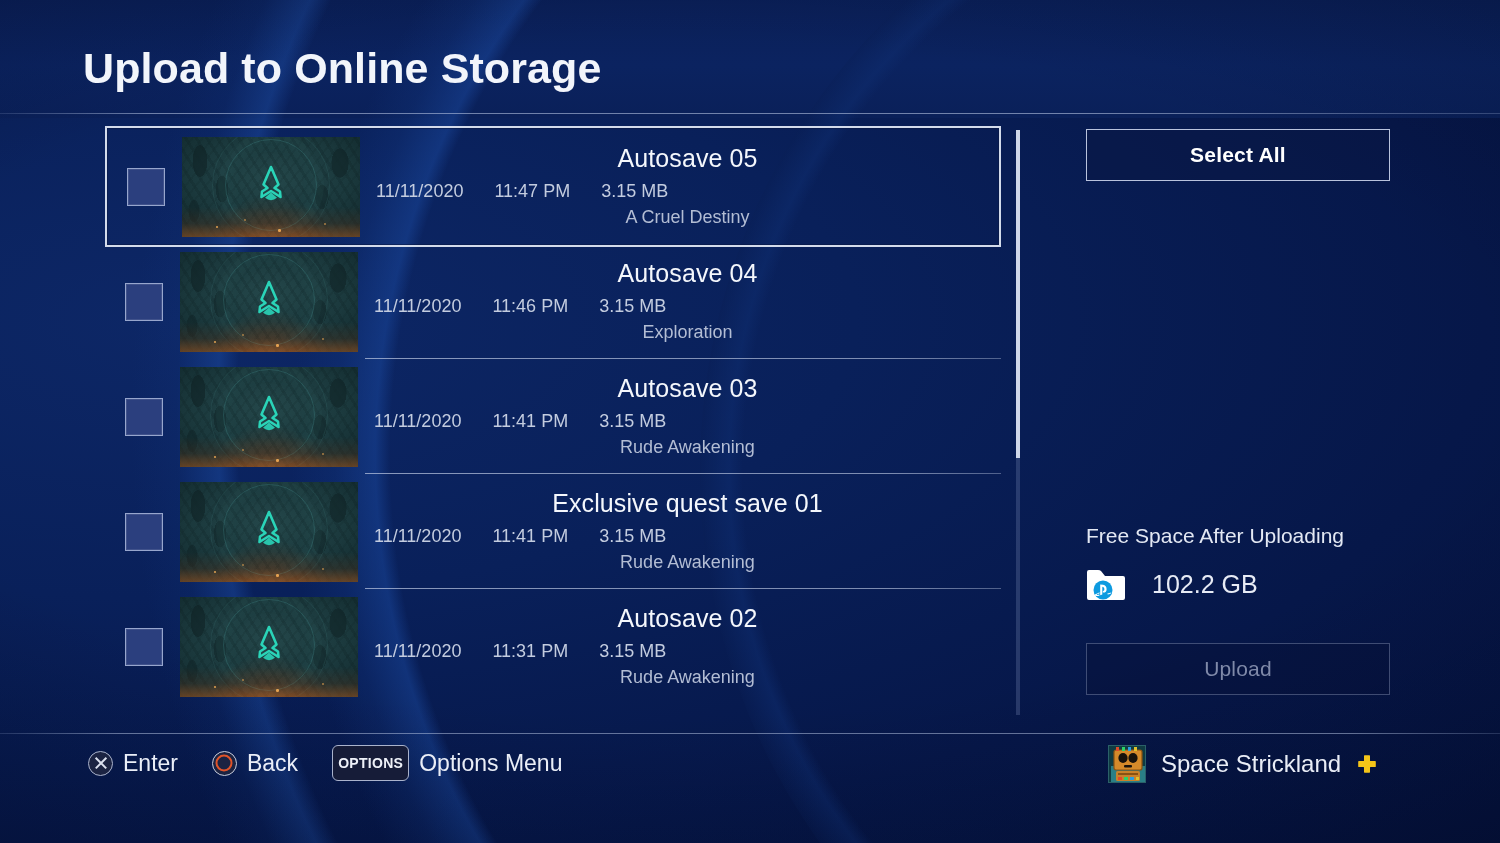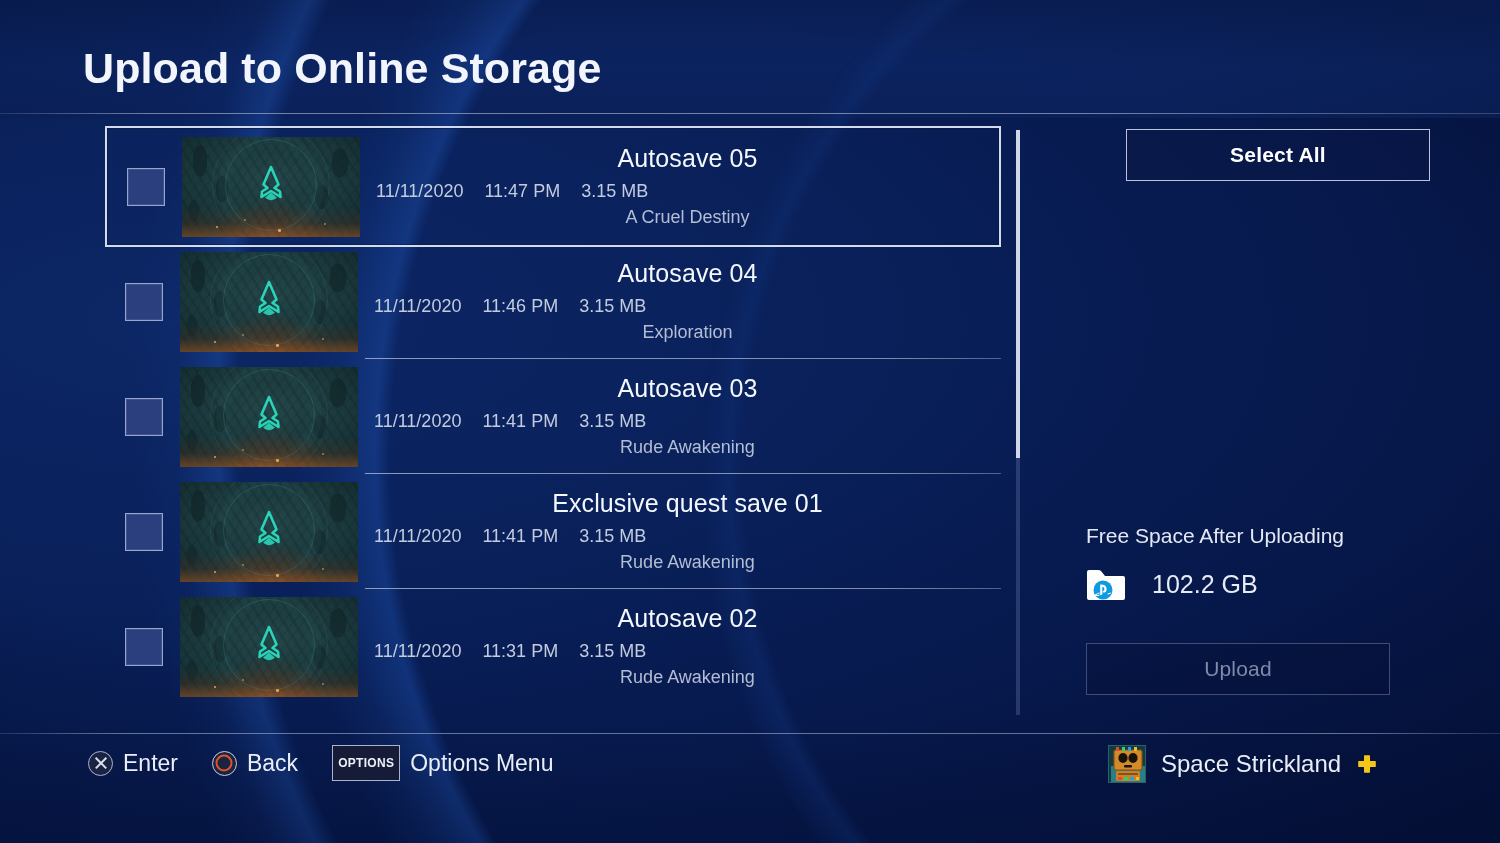--- a/index.html
+++ b/index.html
@@ -116,21 +116,21 @@
   }
   .thumb-spark{ position:absolute; border-radius:50%; background:#ffb357; opacity:.85; }
 
   .meta{ margin-left:16px; flex:1 1 auto; min-width:0;text-align:center; }
   .save-name{
     font-size:25px; font-weight:300; color:#f4f7fc;
     line-height:1.05; letter-spacing:.1px; white-space:nowrap;
   }
   .save-line2{
     margin-top:9px; font-size:18px; font-weight:300; color:#c3ccdf;
-    white-space:nowrap; display:flex; gap:21px;
+    white-space:nowrap; display:flex; gap:31px;
   }
   .save-desc{
     margin-top:5px; font-size:18px; font-weight:300; color:#b3bdd4;
     white-space:nowrap;
   }
 
   
   #scrollbar{ position:absolute; left:1016px; top:130px; width:4px; height:585px; z-index:3; }
   #scroll-track{ position:absolute; inset:0; background:rgba(120,136,180,.30); }
   #scroll-thumb{
@@ -140,21 +140,21 @@
 
   
   #side-panel{ position:absolute; left:1086px; top:129px; width:304px; z-index:3; }
   .side-btn{
     width:304px; height:52px;
     display:flex; align-items:center; justify-content:center;
     font-size:21px; font-weight:700; letter-spacing:.2px;
   }
   .side-btn.primary{
     background:rgba(10,24,70,.55);
-    border:1px solid #b9c3dd; color:#ffffff;margin-left:40px;
+    border:1px solid #b9c3dd; color:#ffffff;
   }
   .side-btn.disabled{
     background:rgba(6,16,52,.32);
     border:1px solid rgba(150,162,196,.40); color:#7f89a8; font-weight:400;
   }
   #deselect-all{ margin-top:18px; }
 
   #free-space{ position:absolute; left:0; top:395px; width:304px; }
   #free-space-label{ font-size:21px; font-weight:300; color:#e3e8f3; white-space:nowrap; }
   #free-space-value-row{ margin-top:19px; display:flex; align-items:center; gap:22px; }
@@ -182,24 +182,24 @@
     background:#dbe0ee; transform-origin:center;
   }
   .x-glyph::before{ transform:translate(-50%,-50%) rotate(45deg); }
   .x-glyph::after{ transform:translate(-50%,-50%) rotate(-45deg); }
   .o-glyph::before{
     content:""; position:absolute; left:50%; top:50%;
     width:13px; height:13px; border-radius:50%;
     border:2px solid #e0542a; transform:translate(-50%,-50%);
   }
   #options-badge{
-    min-width:54px; height:22px; padding:17px 5px; border-radius:0;
+    min-width:54px; height:22px; padding:17px 5px; border-radius:6px;
     background:#161c38; border:1px solid #aab3cc;
     display:flex; align-items:center; justify-content:center;
-    font-size:12px; font-weight:700; letter-spacing:.3px; color:#eef1f8;
+    font-size:14px; font-weight:700; letter-spacing:.3px; color:#eef1f8;
   }
 
   #user-area{ position:absolute; left:1108px; top:12px; display:flex; align-items:center; gap:15px; }
   #avatar{
     width:38px; height:38px; flex:0 0 38px; position:relative; overflow:hidden;
     background:#11393f; border:1px solid #2b6068;
   }
   #user-name{ font-size:24px; font-weight:300; color:#e9edf6; white-space:nowrap; }
   #ps-plus-icon{ width:22px; height:22px; position:relative; flex:0 0 22px; }
 </style>

